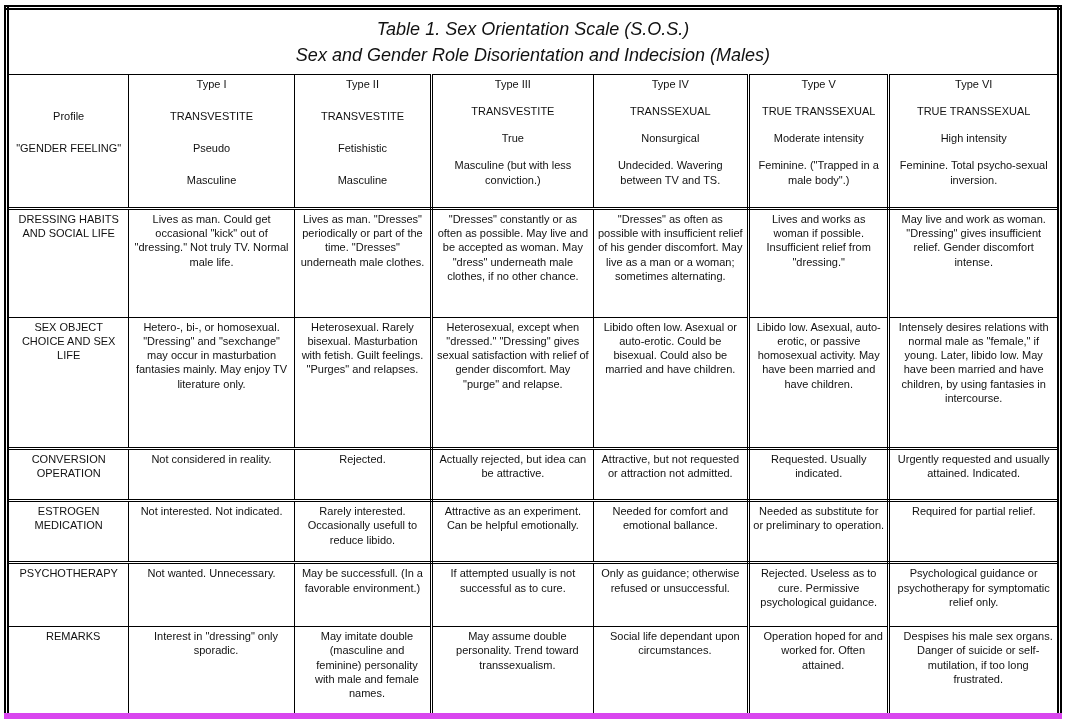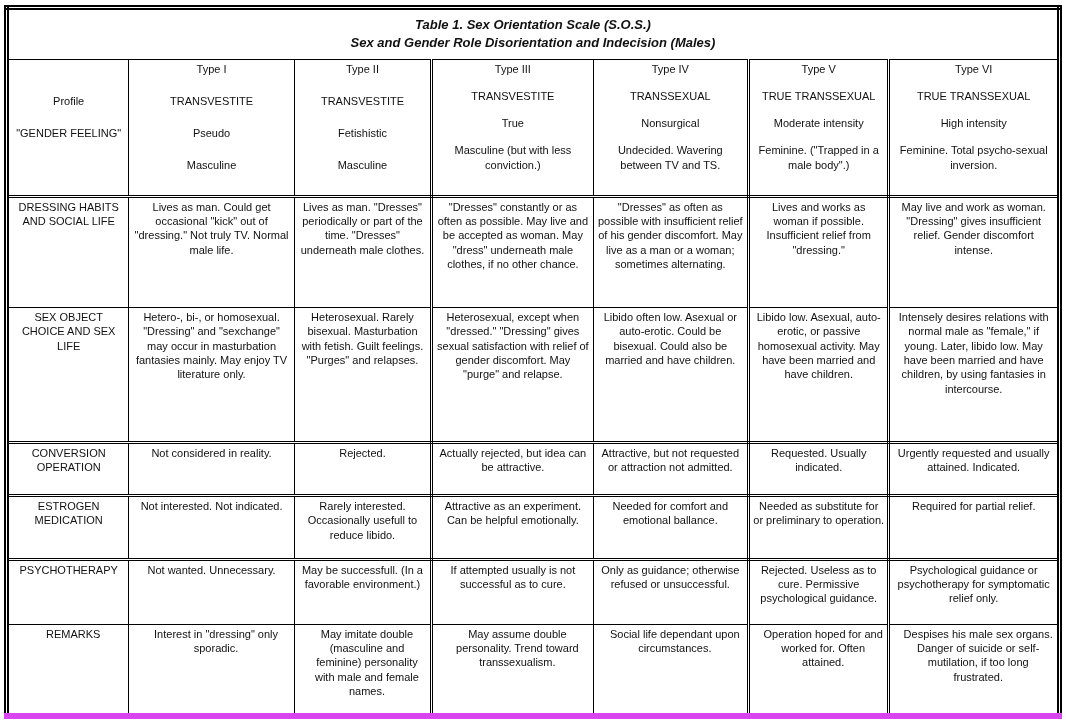--- a/index.html
+++ b/index.html
@@ -14,21 +14,21 @@
     border:5px double #000;
   }
   table.sos td {
     border:1px solid #000;
     font:11px/1.3 "Liberation Sans", sans-serif;
     color:#111; text-align:center; vertical-align:top;
     padding:2px 3px; box-sizing:border-box;
     overflow:hidden;
   }
   tr.title-row td {
-    font-size:13px; font-weight:bold; font-style:italic;
+    font-size:18px; font-weight:normal; font-style:italic;
     vertical-align:middle; line-height:1.45;
   }
   tr.group-row td { vertical-align:middle; border-bottom:2px solid #000; }
   
   tr.cols7 > td:nth-child(3),
   tr.cols7 > td:nth-child(5),
   tr.cols7 > td:nth-child(6),
   tr.group-row > td:nth-child(3) { border-right:3px double #000; }
   
   tr.profile-row td,

